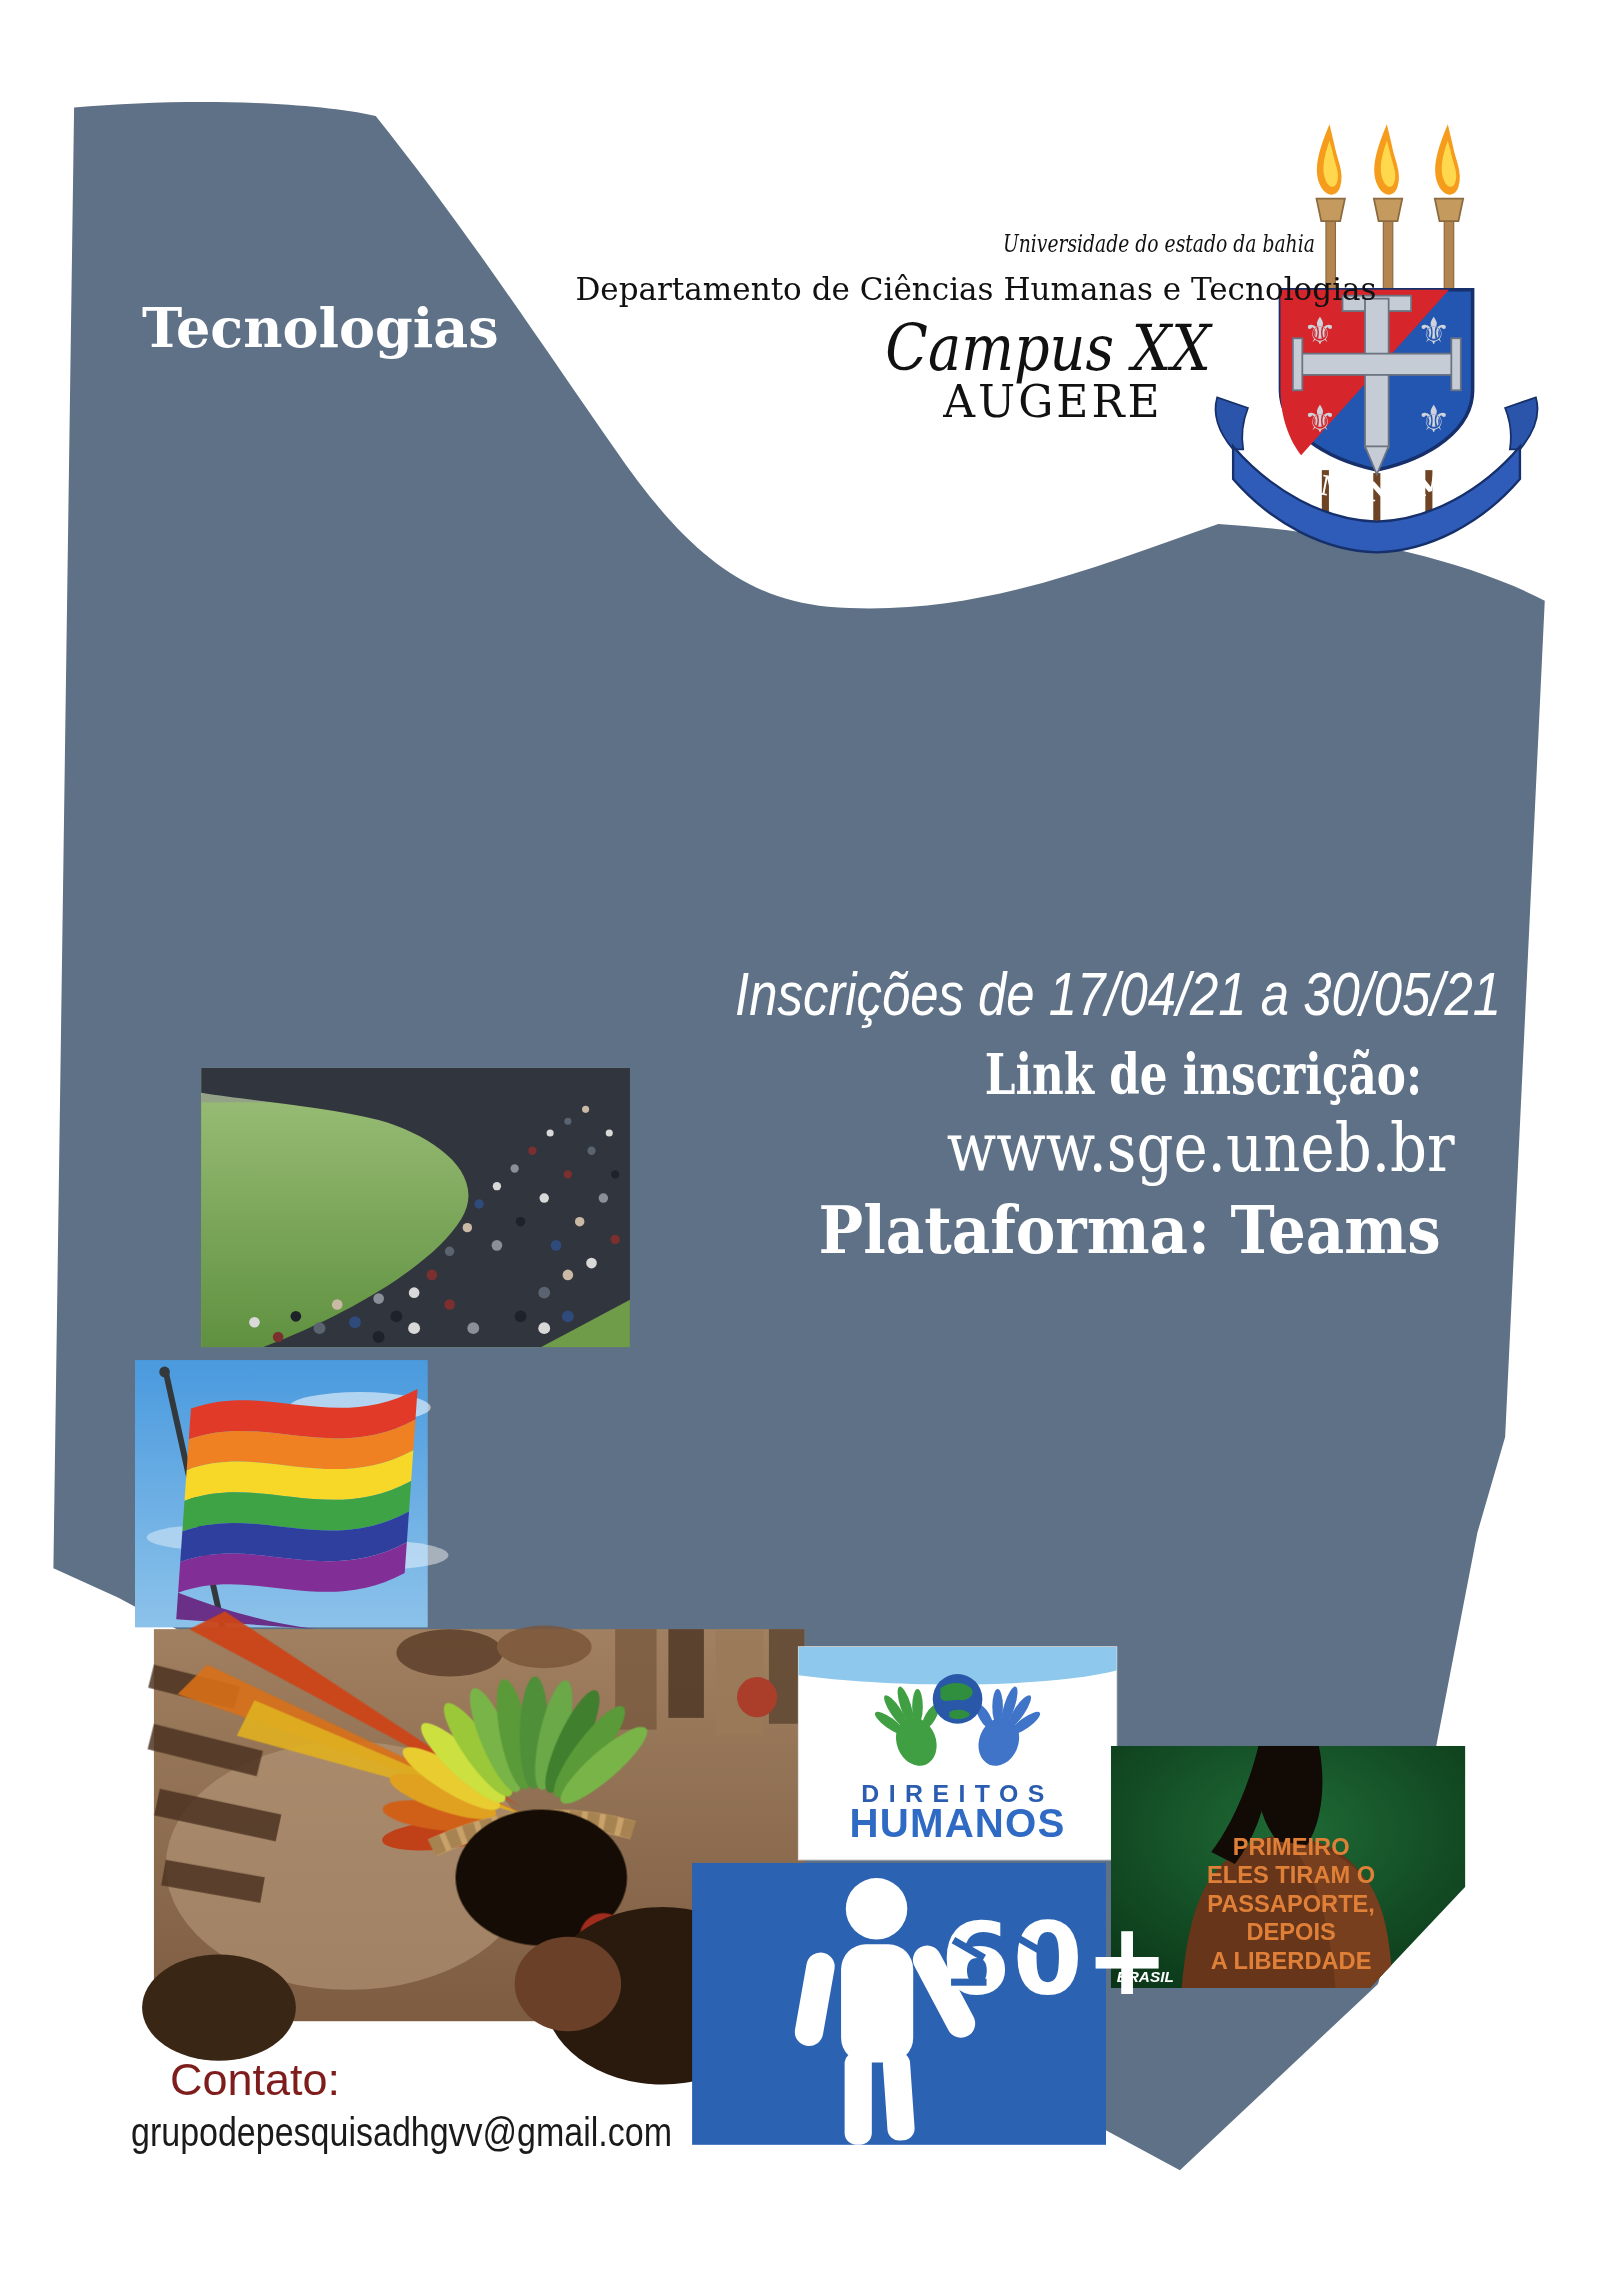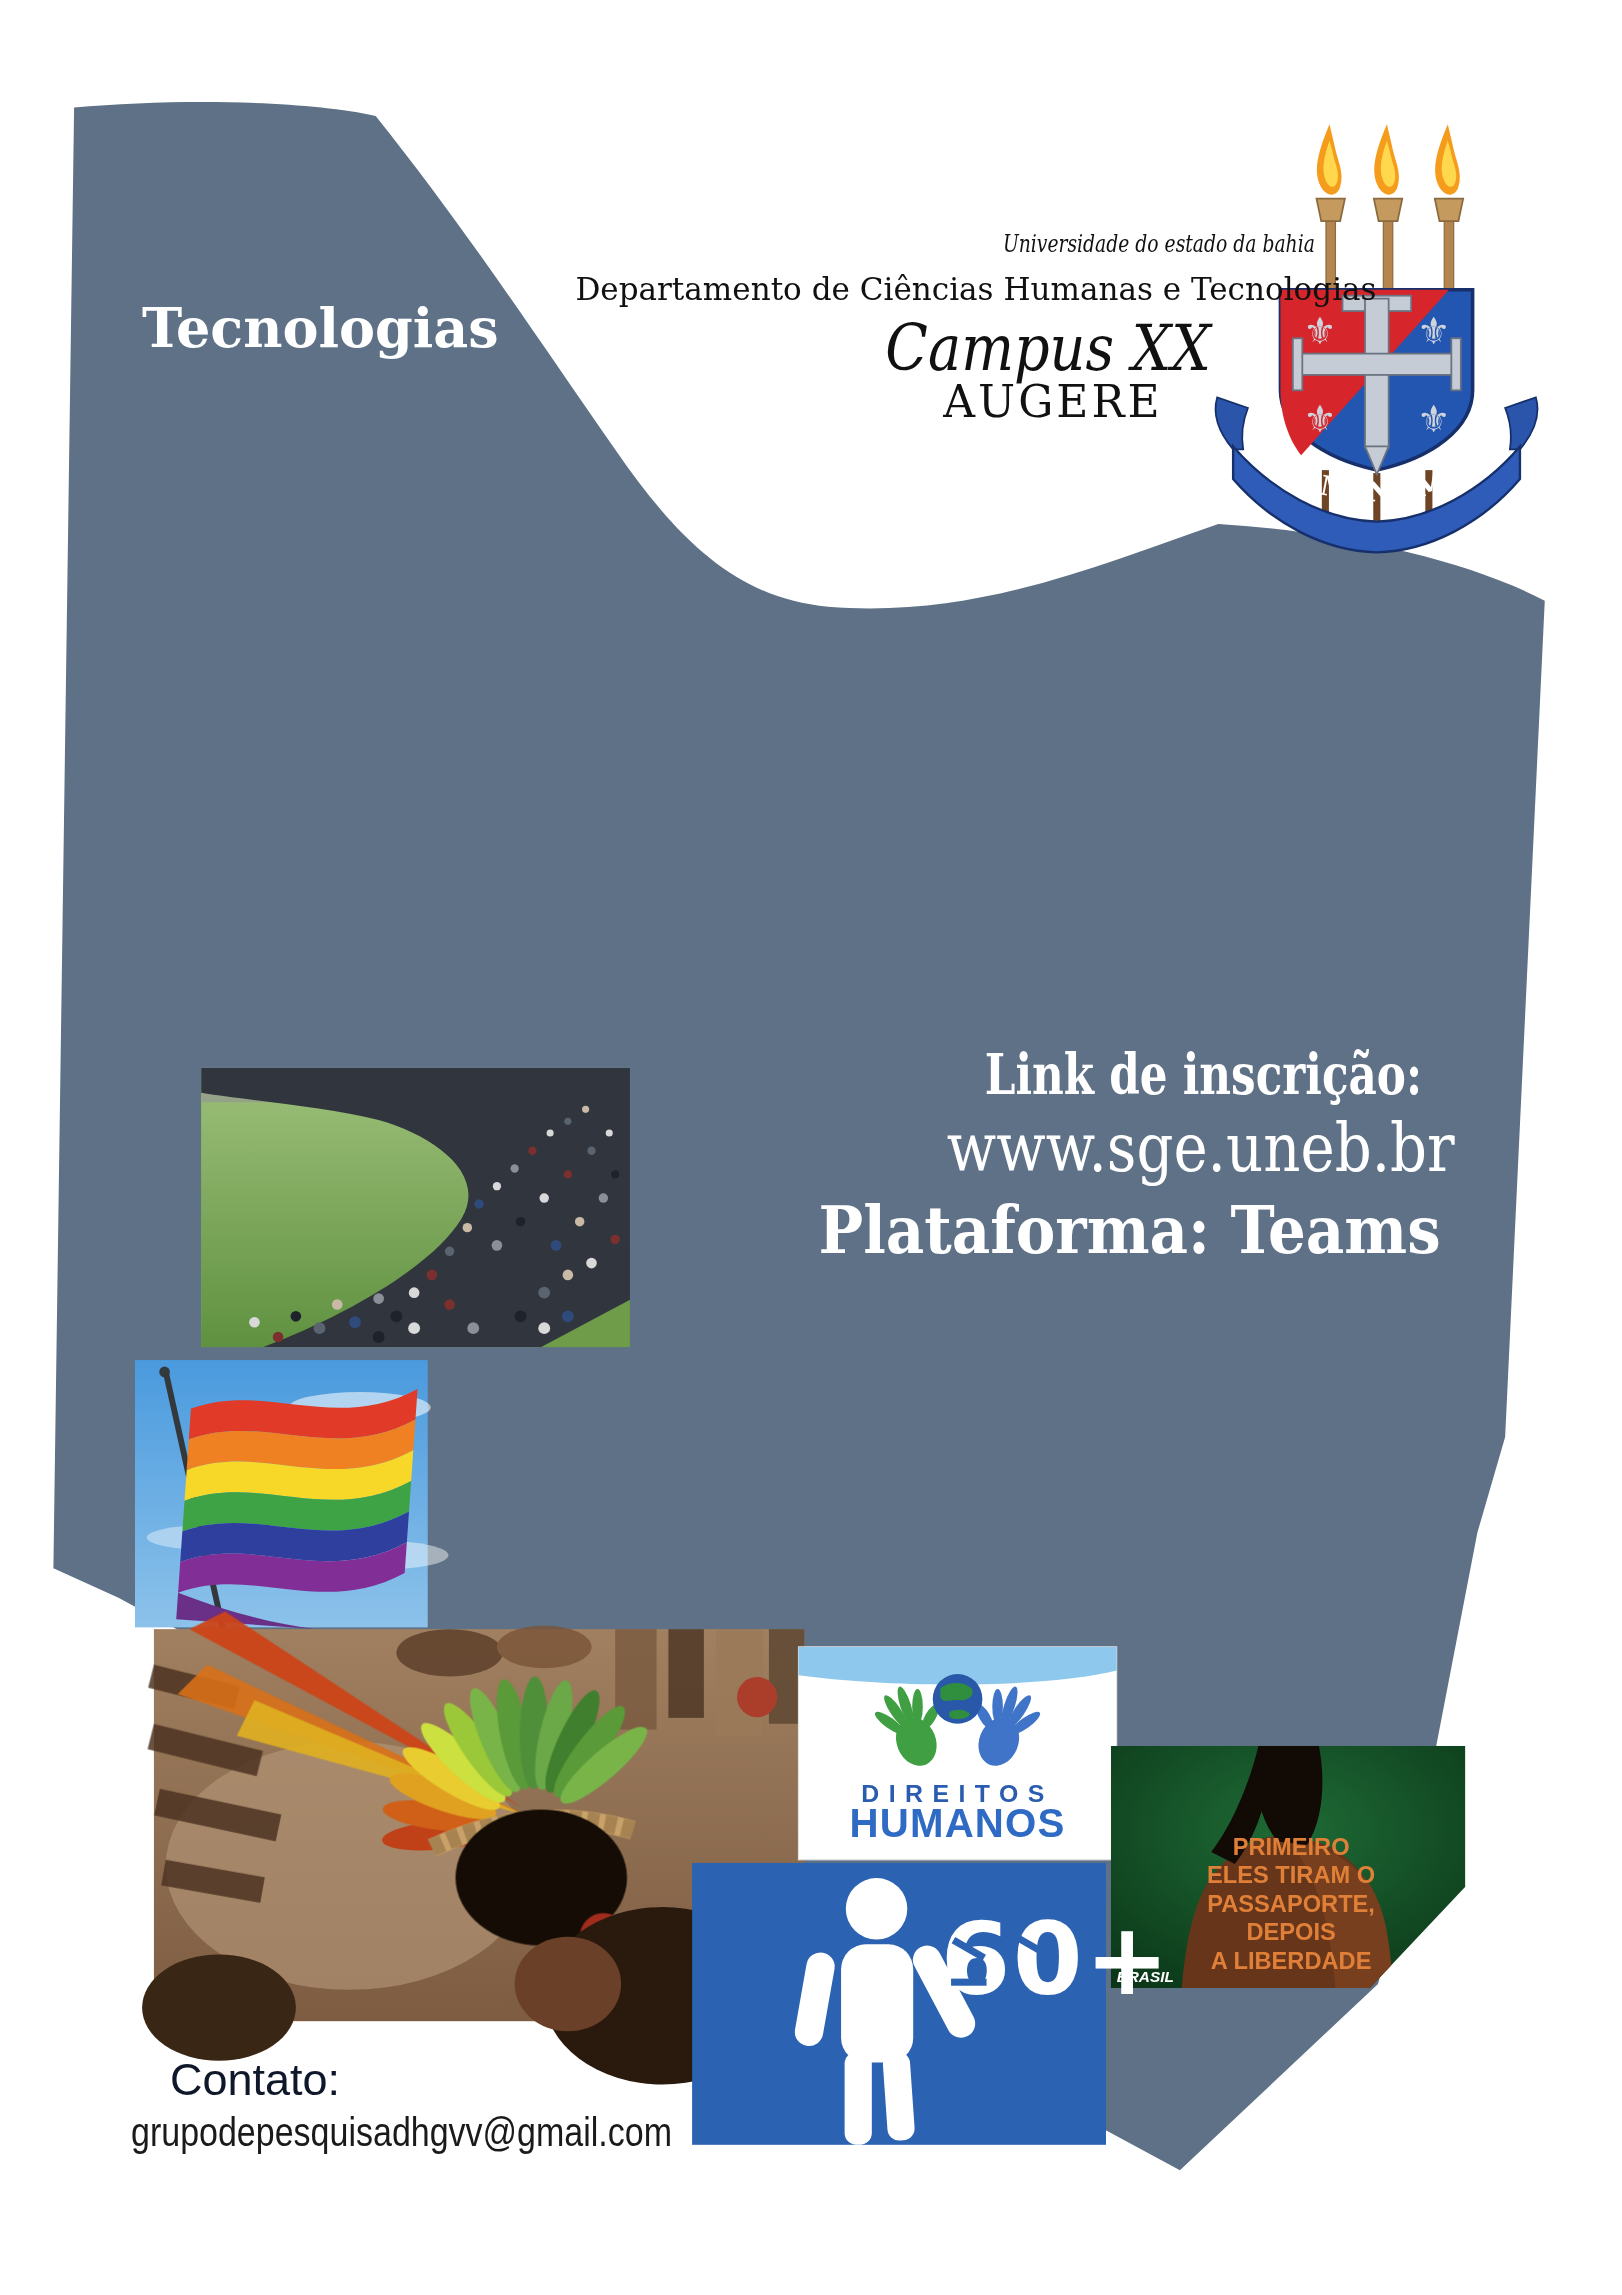--- a/index.html
+++ b/index.html
@@ -17,21 +17,21 @@
   .campus{left:861px;top:316px;width:331px;font-style:italic;font-size:64px;color:#111;line-height:1;}
   .city{left:926px;top:380px;width:254px;font-size:44px;letter-spacing:3px;color:#111;line-height:1;}
   .title{left:195px;top:560px;width:1183px;font-size:109px;line-height:99px;
          text-shadow:0 3px 5.3px rgba(30,40,55,.30);}
   .enroll{left:651px;top:963px;width:917px;font-family:"Liberation Sans",sans-serif;
           font-style:italic;font-size:62px;line-height:1;}
   .linklabel{left:893px;top:1046px;width:621px;font-weight:bold;font-size:56px;line-height:1;}
   .linkurl{left:846px;top:1114px;width:710px;font-size:68px;line-height:1;}
   .platform{left:760px;top:1197px;width:739px;font-weight:bold;font-size:66px;line-height:1;}
   .period{left:733px;top:1356px;width:769px;font-size:88px;line-height:86px;}
-  .contact-label{left:170px;top:2057px;font-family:"Liberation Sans",sans-serif;font-size:45px;color:#0f172a;line-height:1;}
+  .contact-label{left:170px;top:2057px;font-family:"Liberation Sans",sans-serif;font-size:45px;color:#7f1d1d;line-height:1;}
   .contact-email{left:131px;top:2112px;font-family:Liberation Sans, sans-serif;font-size:40px;color:#1a1a1a;line-height:1;}
 </style>
 </head>
 <body>
 
 <div class="poster">
 
   <svg class="art" width="1623" height="2295" viewBox="0 0 2744 3881">
 
     <path fill="#5E7186" d="
@@ -325,20 +325,23 @@
   </div>
   <div class="txt dept center">
     <span class="cond" style="--sx:.97">Departamento de Ciências Humanas e Tecnologias</span>
   </div>
   <div class="txt campus center">
     <span class="cond" style="--sx:.87">Campus XX</span>
   </div>
   <div class="txt city center">AUGERE</div>
 
 
+  <div class="txt enroll center">
+    <span class="cond" style="--sx:.82">Inscrições de 17/04/21 a 30/05/21</span>
+  </div>
   <div class="txt linklabel center">
     <span class="cond" style="--sx:.78">Link de inscrição:</span>
   </div>
   <div class="txt linkurl center">
     <span class="cond" style="--sx:.85">www.sge.uneb.br</span>
   </div>
   <div class="txt platform center">
     <span class="cond" style="--sx:.9">Plataforma: Teams</span>
   </div>
 

